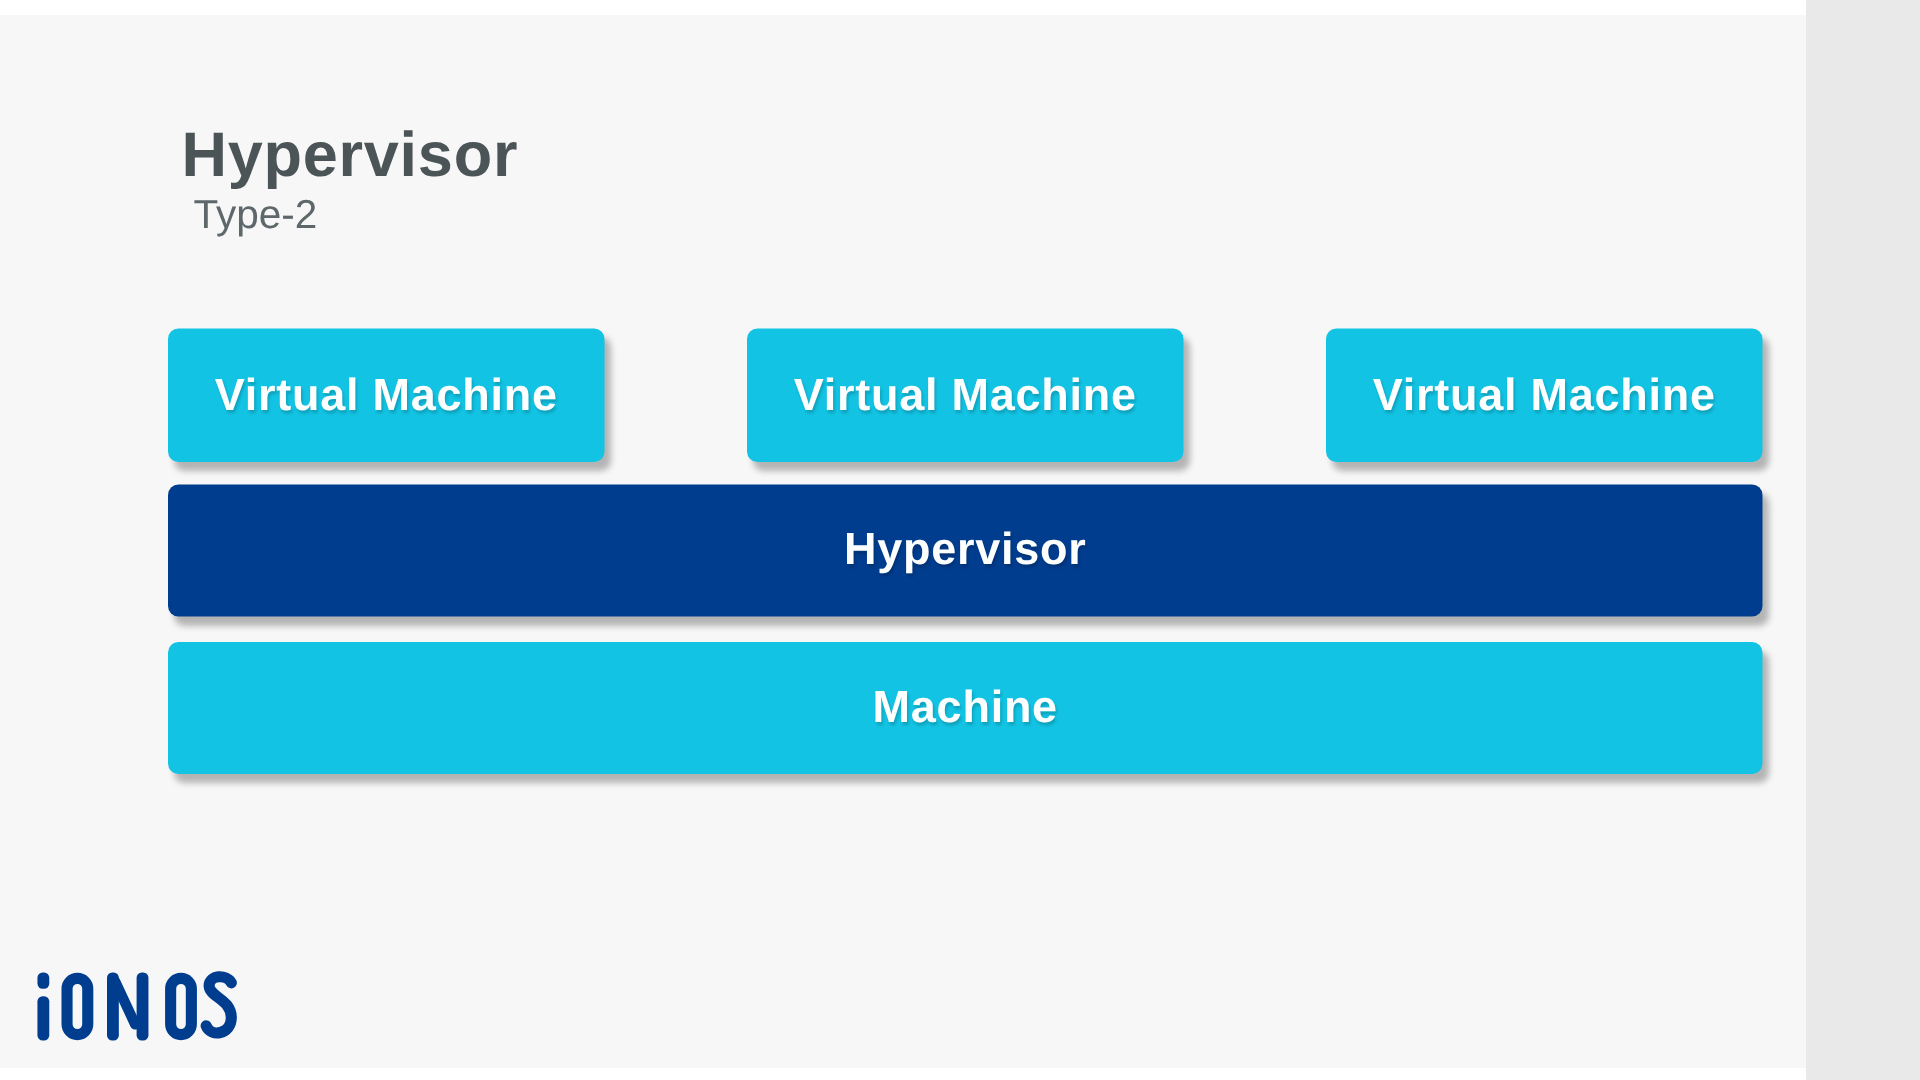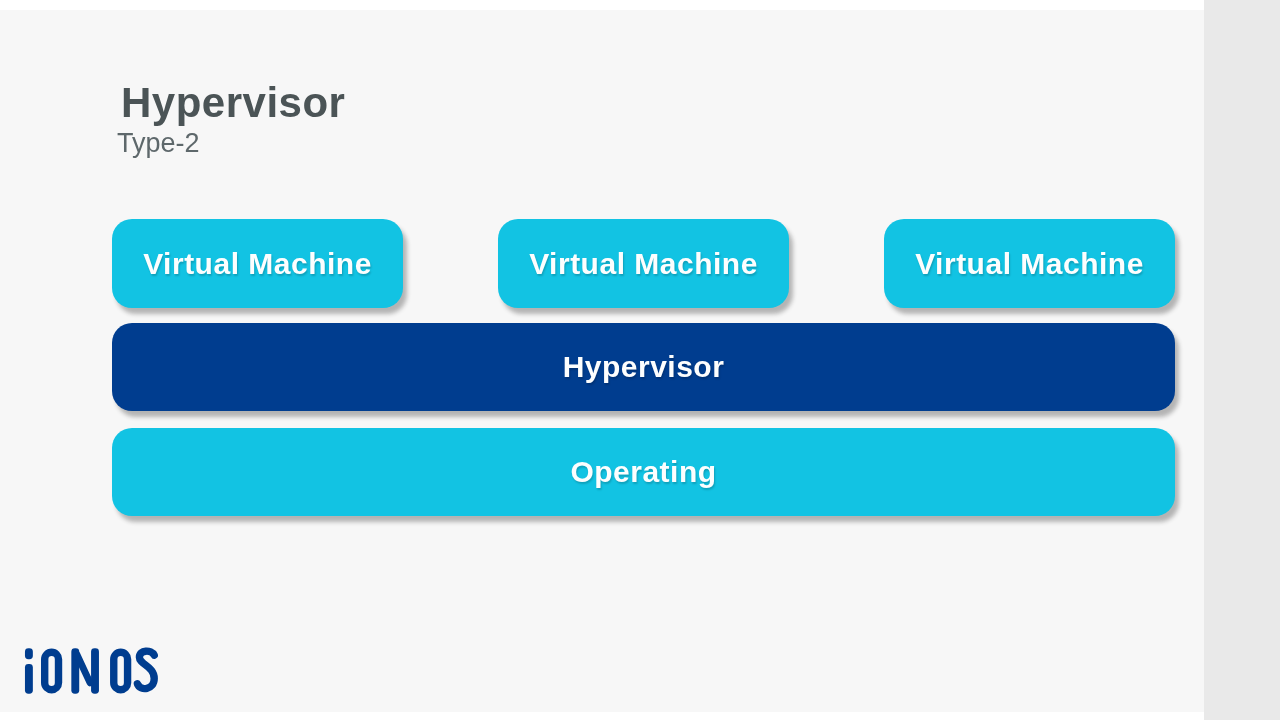--- a/index.html
+++ b/index.html
@@ -28,40 +28,40 @@
   }
   .header h1 {
     margin: 0 0 0 4px;
     font-size: 42px;
     line-height: 1.12;
     font-weight: bold;
     color: #4b5456;
     letter-spacing: 0.5px;
   }
   .header p {
-    margin: 2px 0 0 0;
+    margin: 2px 0 0 12px;
     font-size: 27px;
     line-height: 1.15;
     font-weight: 400;
     color: #5e686b;
   }
 
   .diagram {
     position: absolute;
     left: 112px;
     top: 219px;
     width: 1063px;
   }
   .vm-row {
     display: flex;
     justify-content: space-between;
     margin-bottom: 15px;
   }
   .box {
-    border-radius: 20px;
+    border-radius: 7px;
     box-shadow: 4px 6px 4px rgba(40, 40, 40, 0.32);
     display: flex;
     align-items: center;
     justify-content: center;
     color: #fdfefe;
     font-weight: bold;
     font-size: 30px;
     letter-spacing: 0.5px;
     text-shadow: 1px 2px 2px rgba(0, 0, 0, 0.18);
   }
@@ -121,21 +121,21 @@
         <span>Virtual Machine</span>
       </div>
     </div>
 
     <div class="box layer hypervisor">
       <span>Hypervisor</span>
     </div>
 
 
     <div class="box layer cyan">
-      <span>Operating</span>
+      <span>Machine</span>
     </div>
 
   </main>
 
   <div class="logo">
     <svg viewBox="0 0 150 50" xmlns="http://www.w3.org/2000/svg" aria-hidden="true">
       <g fill="#003d8f" stroke="none">
         <rect x="3" y="2" width="8" height="11" rx="3.5"></rect>
         <rect x="3" y="18" width="8" height="30" rx="3.5"></rect>
       </g>

